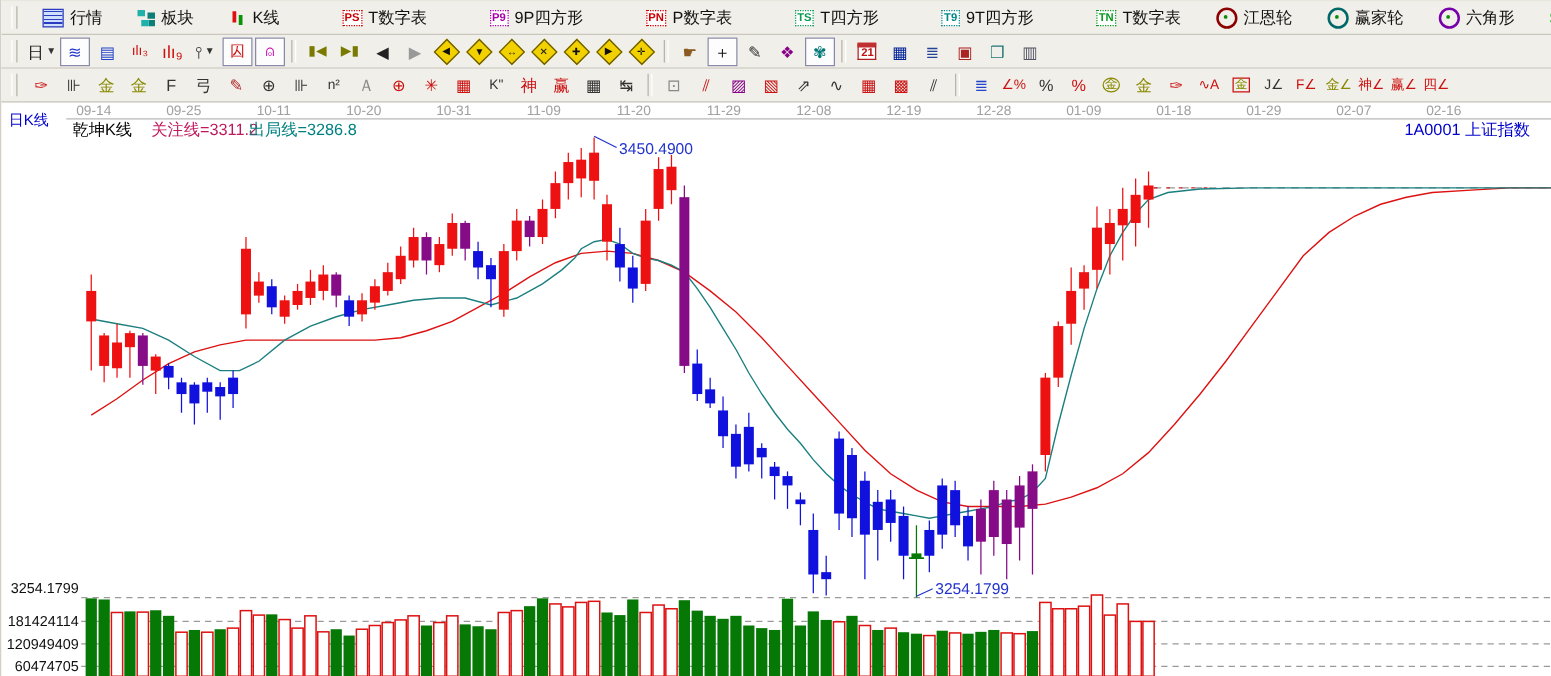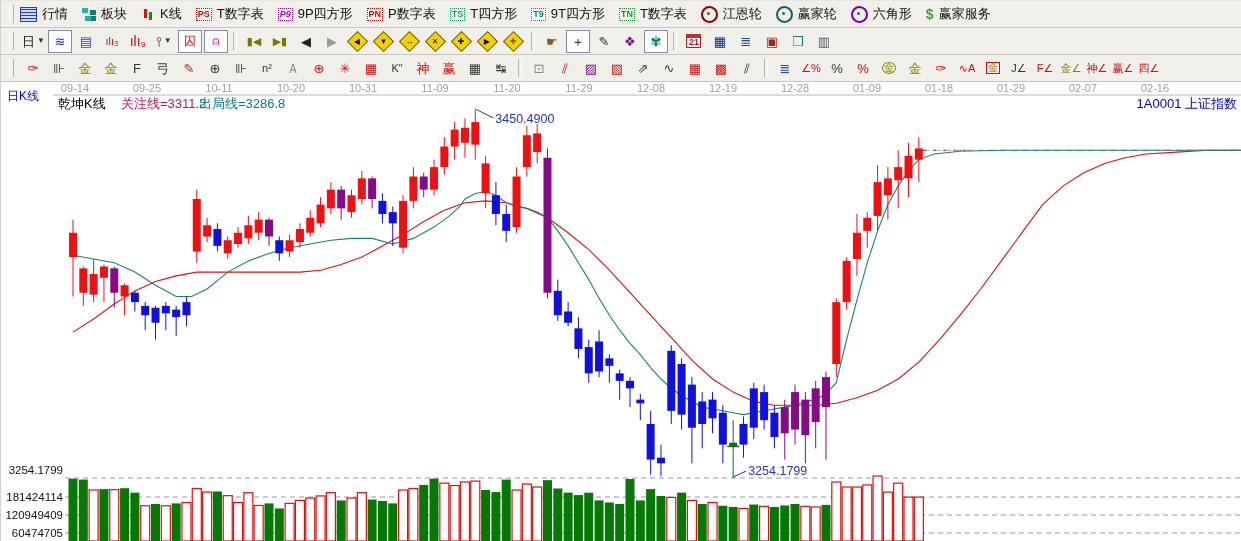--- a/index.html
+++ b/index.html
@@ -1,33 +1,33 @@
 <!DOCTYPE html>
 <html><head>
 <meta charset="utf-8">
 <style>
   html,body{margin:0;padding:0;background:#fff;font-family:"Liberation Sans","DejaVu Sans",sans-serif;}
   #app{position:relative;width:1241px;height:541px;overflow:hidden;background:#fff;border-left:1px solid #d4d0c8;}
   .bar{position:relative;box-sizing:border-box;width:100%;background:#f0efe9;border-bottom:1px solid #c9c6bd;display:flex;align-items:center;padding-left:8px;}
-  #menubar{height:28px;border-top:1px solid #e8e6df;}
+  #menubar{height:28px;border-top:1px solid #e8e6df;gap:14px;}
   #toolbar-main{height:27px;}
   #toolbar-draw{height:27px;}
   .grip{width:3px;height:70%;border-left:1px solid #fff;border-right:1px solid #b7b4aa;margin-right:6px;flex:none;}
   .menu-item{display:flex;align-items:center;gap:5px;margin-right:14px;font-size:13px;color:#111;cursor:default;white-space:nowrap;}
   .ic{display:inline-flex;align-items:center;justify-content:center;flex:none;}
   .ic-grid{width:15px;height:13px;border:1px solid #2a3bc0;background:repeating-linear-gradient(0deg,#cfe0ff 0 2px,#2a3bc0 2px 3px);}
   .ic-blocks{width:14px;height:13px;background:
      linear-gradient(#20b2aa,#20b2aa) 0 0/6px 5px no-repeat,
      linear-gradient(#0d7f78,#0d7f78) 8px 2px/6px 5px no-repeat,
      linear-gradient(#20b2aa,#20b2aa) 3px 8px/6px 5px no-repeat,
      linear-gradient(#0d7f78,#0d7f78) 9px 8px/5px 5px no-repeat;}
   .ic-candles{position:relative;width:14px;height:14px;}
   .ic-candles::before{content:"";position:absolute;left:3px;top:2px;width:3px;height:9px;background:#dd1111;}
   .ic-candles::after{content:"";position:absolute;left:8px;top:5px;width:3px;height:8px;background:#089408;}
-  .ic-box{font-weight:bold;font-size:9px;padding:0 1px;line-height:11px;border:1px dotted;background:#fff;}
+  .ic-box{font-weight:bold;font-size:9px;padding:0 1px;line-height:11px;border:1px dotted;background:#fff;margin-left:22px;}
   .ic-wheel{width:13px;height:13px;border-radius:50%;position:relative;}
   .ic-wheel::after{content:"";position:absolute;left:4px;top:4px;width:3px;height:3px;border-radius:50%;background:#0a8a0a;}
   .ic-dollar{font-weight:bold;font-size:14px;}
   .tbtn{min-width:22px;height:21px;margin:0 1px;display:inline-flex;align-items:center;justify-content:center;font-size:13px;line-height:1;border:1px solid transparent;cursor:default;white-space:nowrap;}
   .tbtn.sel{border:1px solid #8a8aa8;background:#fdfdfd;}
   .tbtn .glyph{pointer-events:none;}
   .tbtn .dd{font-size:8px;color:#333;margin-left:2px;}
   .tsep{width:2px;height:18px;border-left:1px solid #b7b4aa;border-right:1px solid #fff;margin:0 4px;flex:none;}
   .dia{width:13px;height:13px;background:#f2d100;border:1px solid #6b5b00;transform:rotate(45deg);display:inline-flex;align-items:center;justify-content:center;}
   .dia>span{transform:rotate(-45deg);font-size:8px;color:#111;font-weight:bold;}
@@ -54,21 +54,21 @@
       </span>
       <span class="menu-item">
         <span class="ic ic-candles"></span>
         <span>K线</span>
       </span>
       <span class="menu-item">
         <span class="ic ic-box" style="color: rgb(204, 0, 0); border-color: rgb(204, 0, 0);">PS</span>
         <span>T数字表</span>
       </span>
       <span class="menu-item">
-        <span class="ic ic-box" style="color: rgb(170, 0, 170); border-color: rgb(170, 0, 170); font-style: italic;">P9</span>
+        <span class="ic ic-box" style="color: rgb(170, 0, 170); border-color: rgb(170, 0, 170);">P9</span>
         <span>9P四方形</span>
       </span>
       <span class="menu-item">
         <span class="ic ic-box" style="color: rgb(204, 0, 0); border-color: rgb(204, 0, 0);">PN</span>
         <span>P数字表</span>
       </span>
       <span class="menu-item">
         <span class="ic ic-box" style="color: rgb(8, 154, 80); border-color: rgb(8, 154, 80);">TS</span>
         <span>T四方形</span>
       </span>
@@ -344,21 +344,21 @@
       <span class="tbtn">
         <span class="glyph" style="color: rgb(204, 17, 17); font-size: 11px;">四∠</span>
       </span>
     </div>
 
 <div id="chart-wrap">
   <div class="hdr-label" style="left:6px;top:6px;color:#0000cc;font-size:12px">日K线</div>
   <div class="hdr-label" style="left:57px;top:13px;color:#000">乾坤K线</div>
   <div class="hdr-label" style="left:120px;top:13px;color:#be185d">关注线=3311.2</div>
   <div class="hdr-label" style="left:198px;top:13px;color:#008080">出局线=3286.8</div>
-  <div class="hdr-label" style="right:5px;top:13px;color:#0000cc">1A0001  上证指数</div>
+  <div class="hdr-label" style="right:18px;top:13px;color:#0000cc">1A0001  上证指数</div>
   <svg id="kchart" width="1241" height="459">
         <text x="74" y="10" text-anchor="middle" font-size="11" fill="#a0a0a0">09-14</text>
         <text x="146" y="10" text-anchor="middle" font-size="11" fill="#a0a0a0">09-25</text>
         <text x="218" y="10" text-anchor="middle" font-size="11" fill="#a0a0a0">10-11</text>
         <text x="290" y="10" text-anchor="middle" font-size="11" fill="#a0a0a0">10-20</text>
         <text x="362" y="10" text-anchor="middle" font-size="11" fill="#a0a0a0">10-31</text>
         <text x="434" y="10" text-anchor="middle" font-size="11" fill="#a0a0a0">11-09</text>
         <text x="506" y="10" text-anchor="middle" font-size="11" fill="#a0a0a0">11-20</text>
         <text x="578" y="10" text-anchor="middle" font-size="11" fill="#a0a0a0">11-29</text>
         <text x="650" y="10" text-anchor="middle" font-size="11" fill="#a0a0a0">12-08</text>

